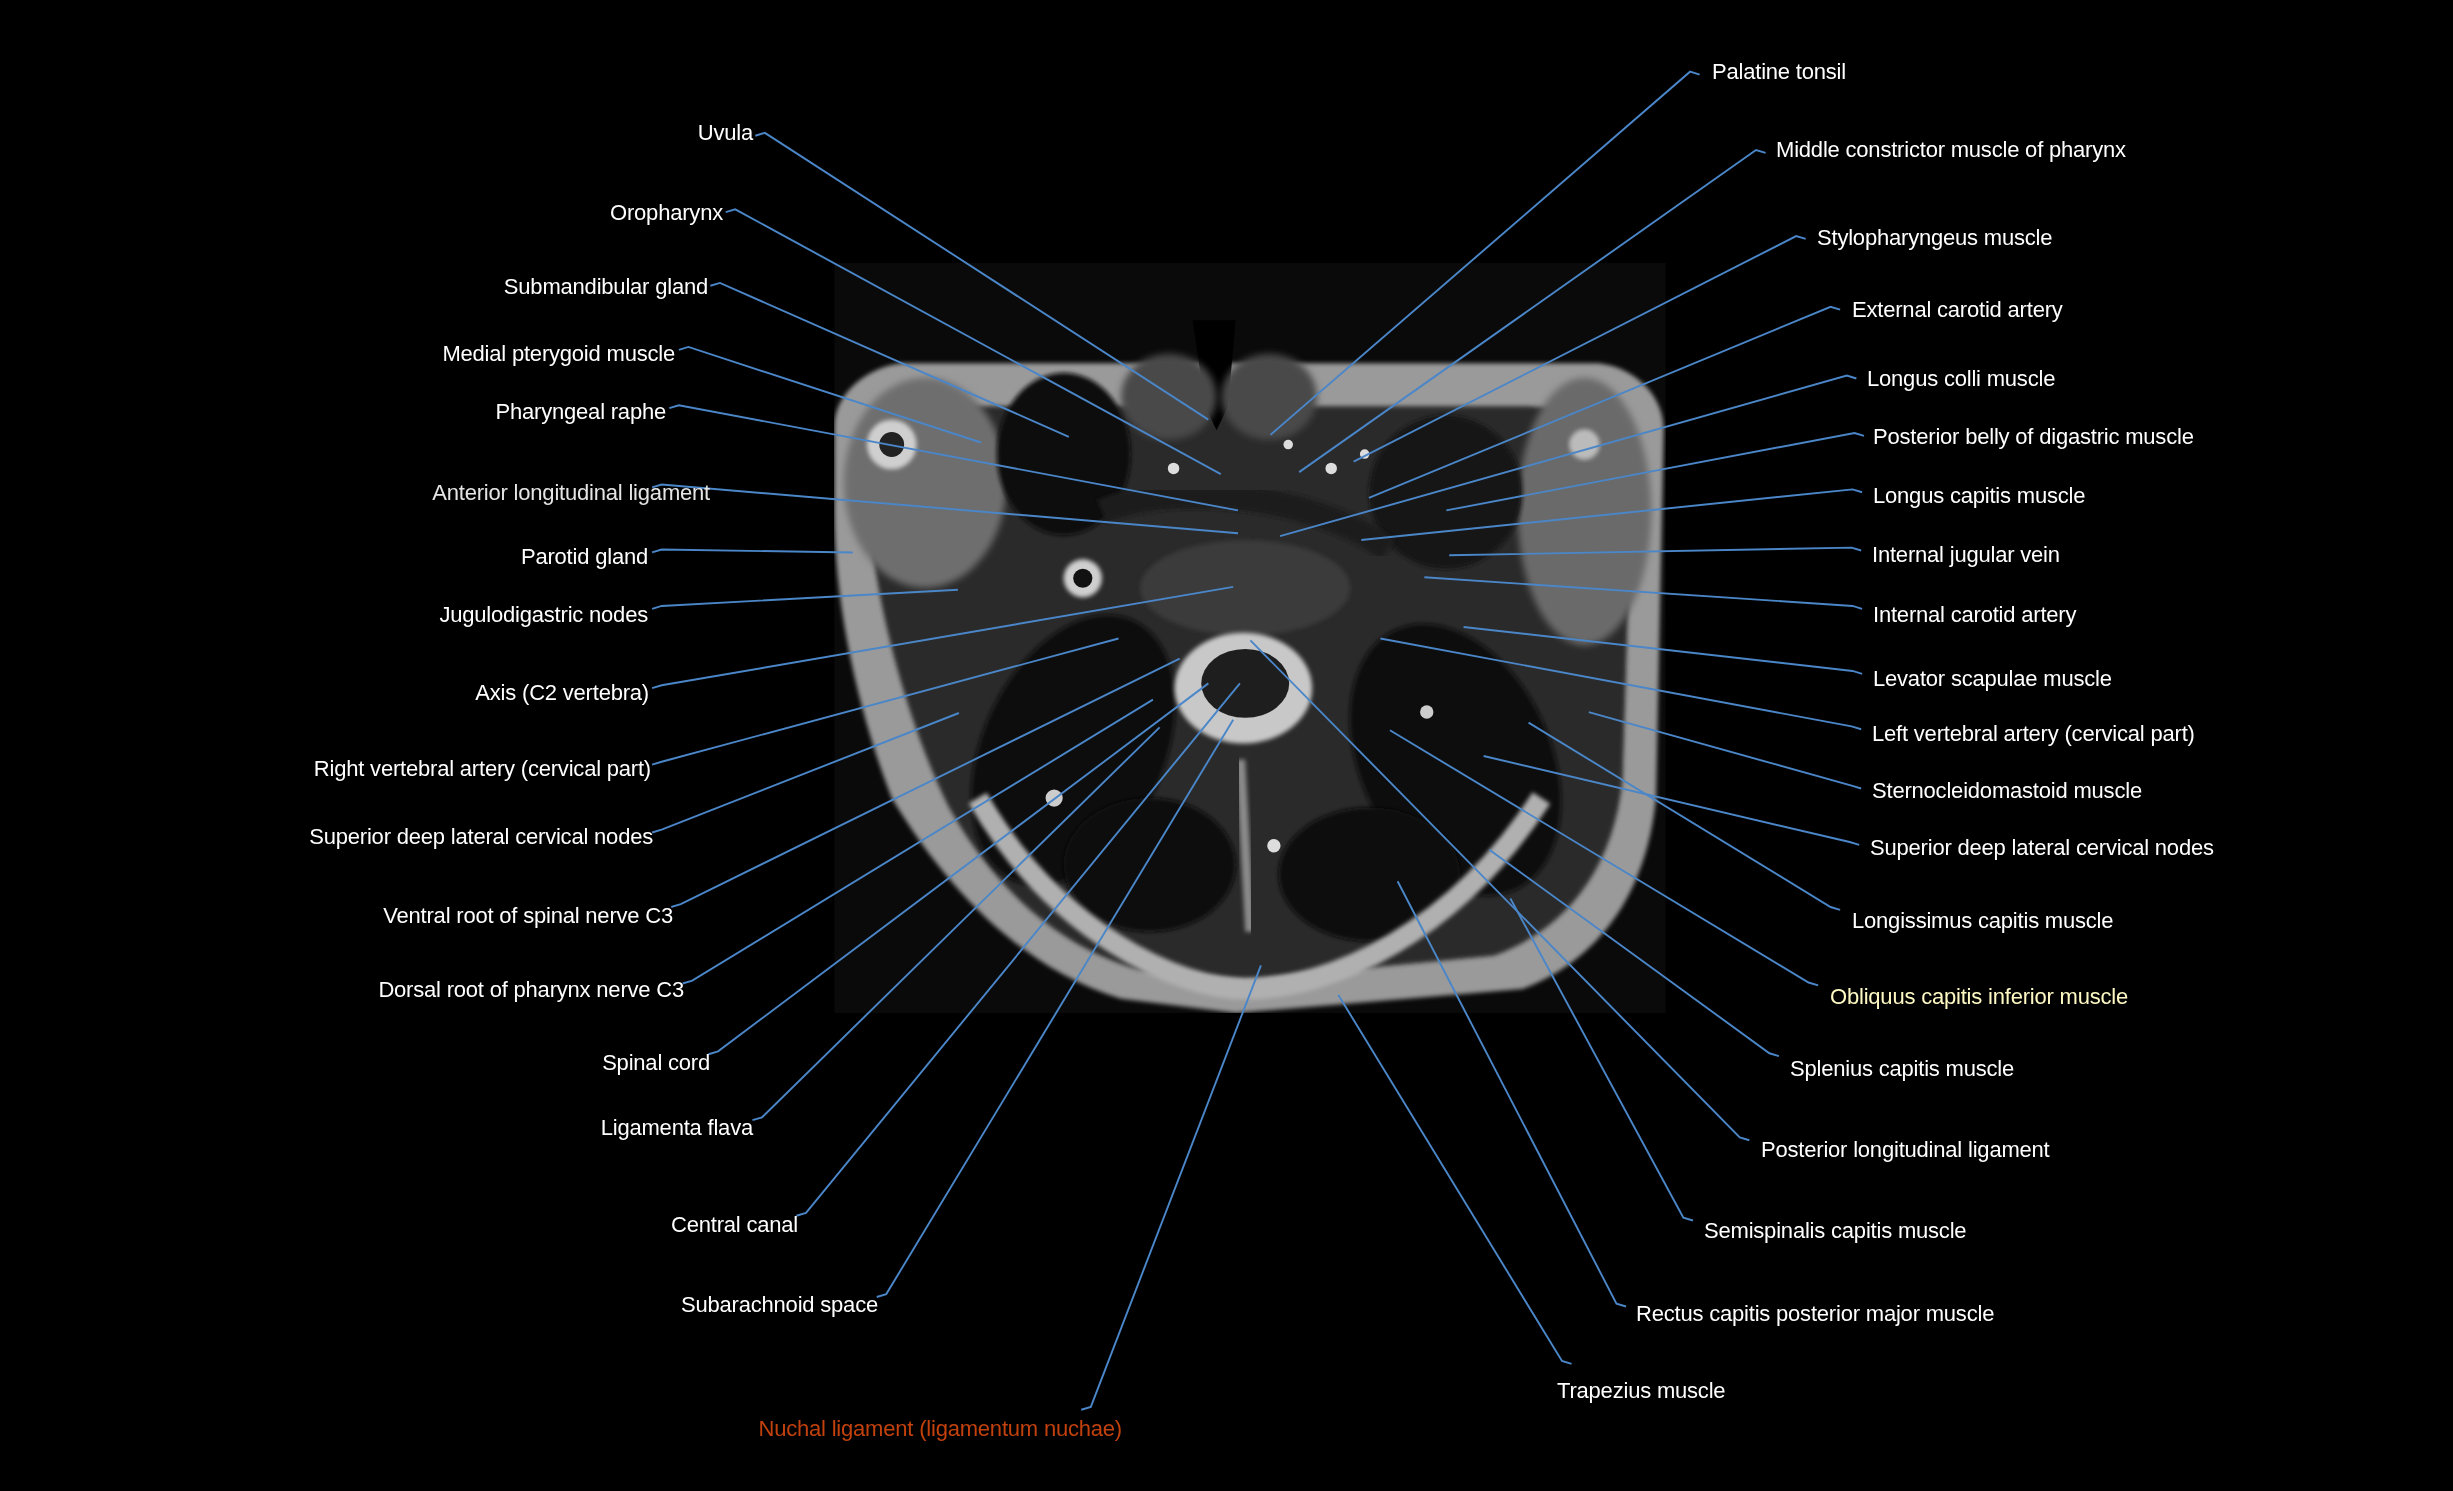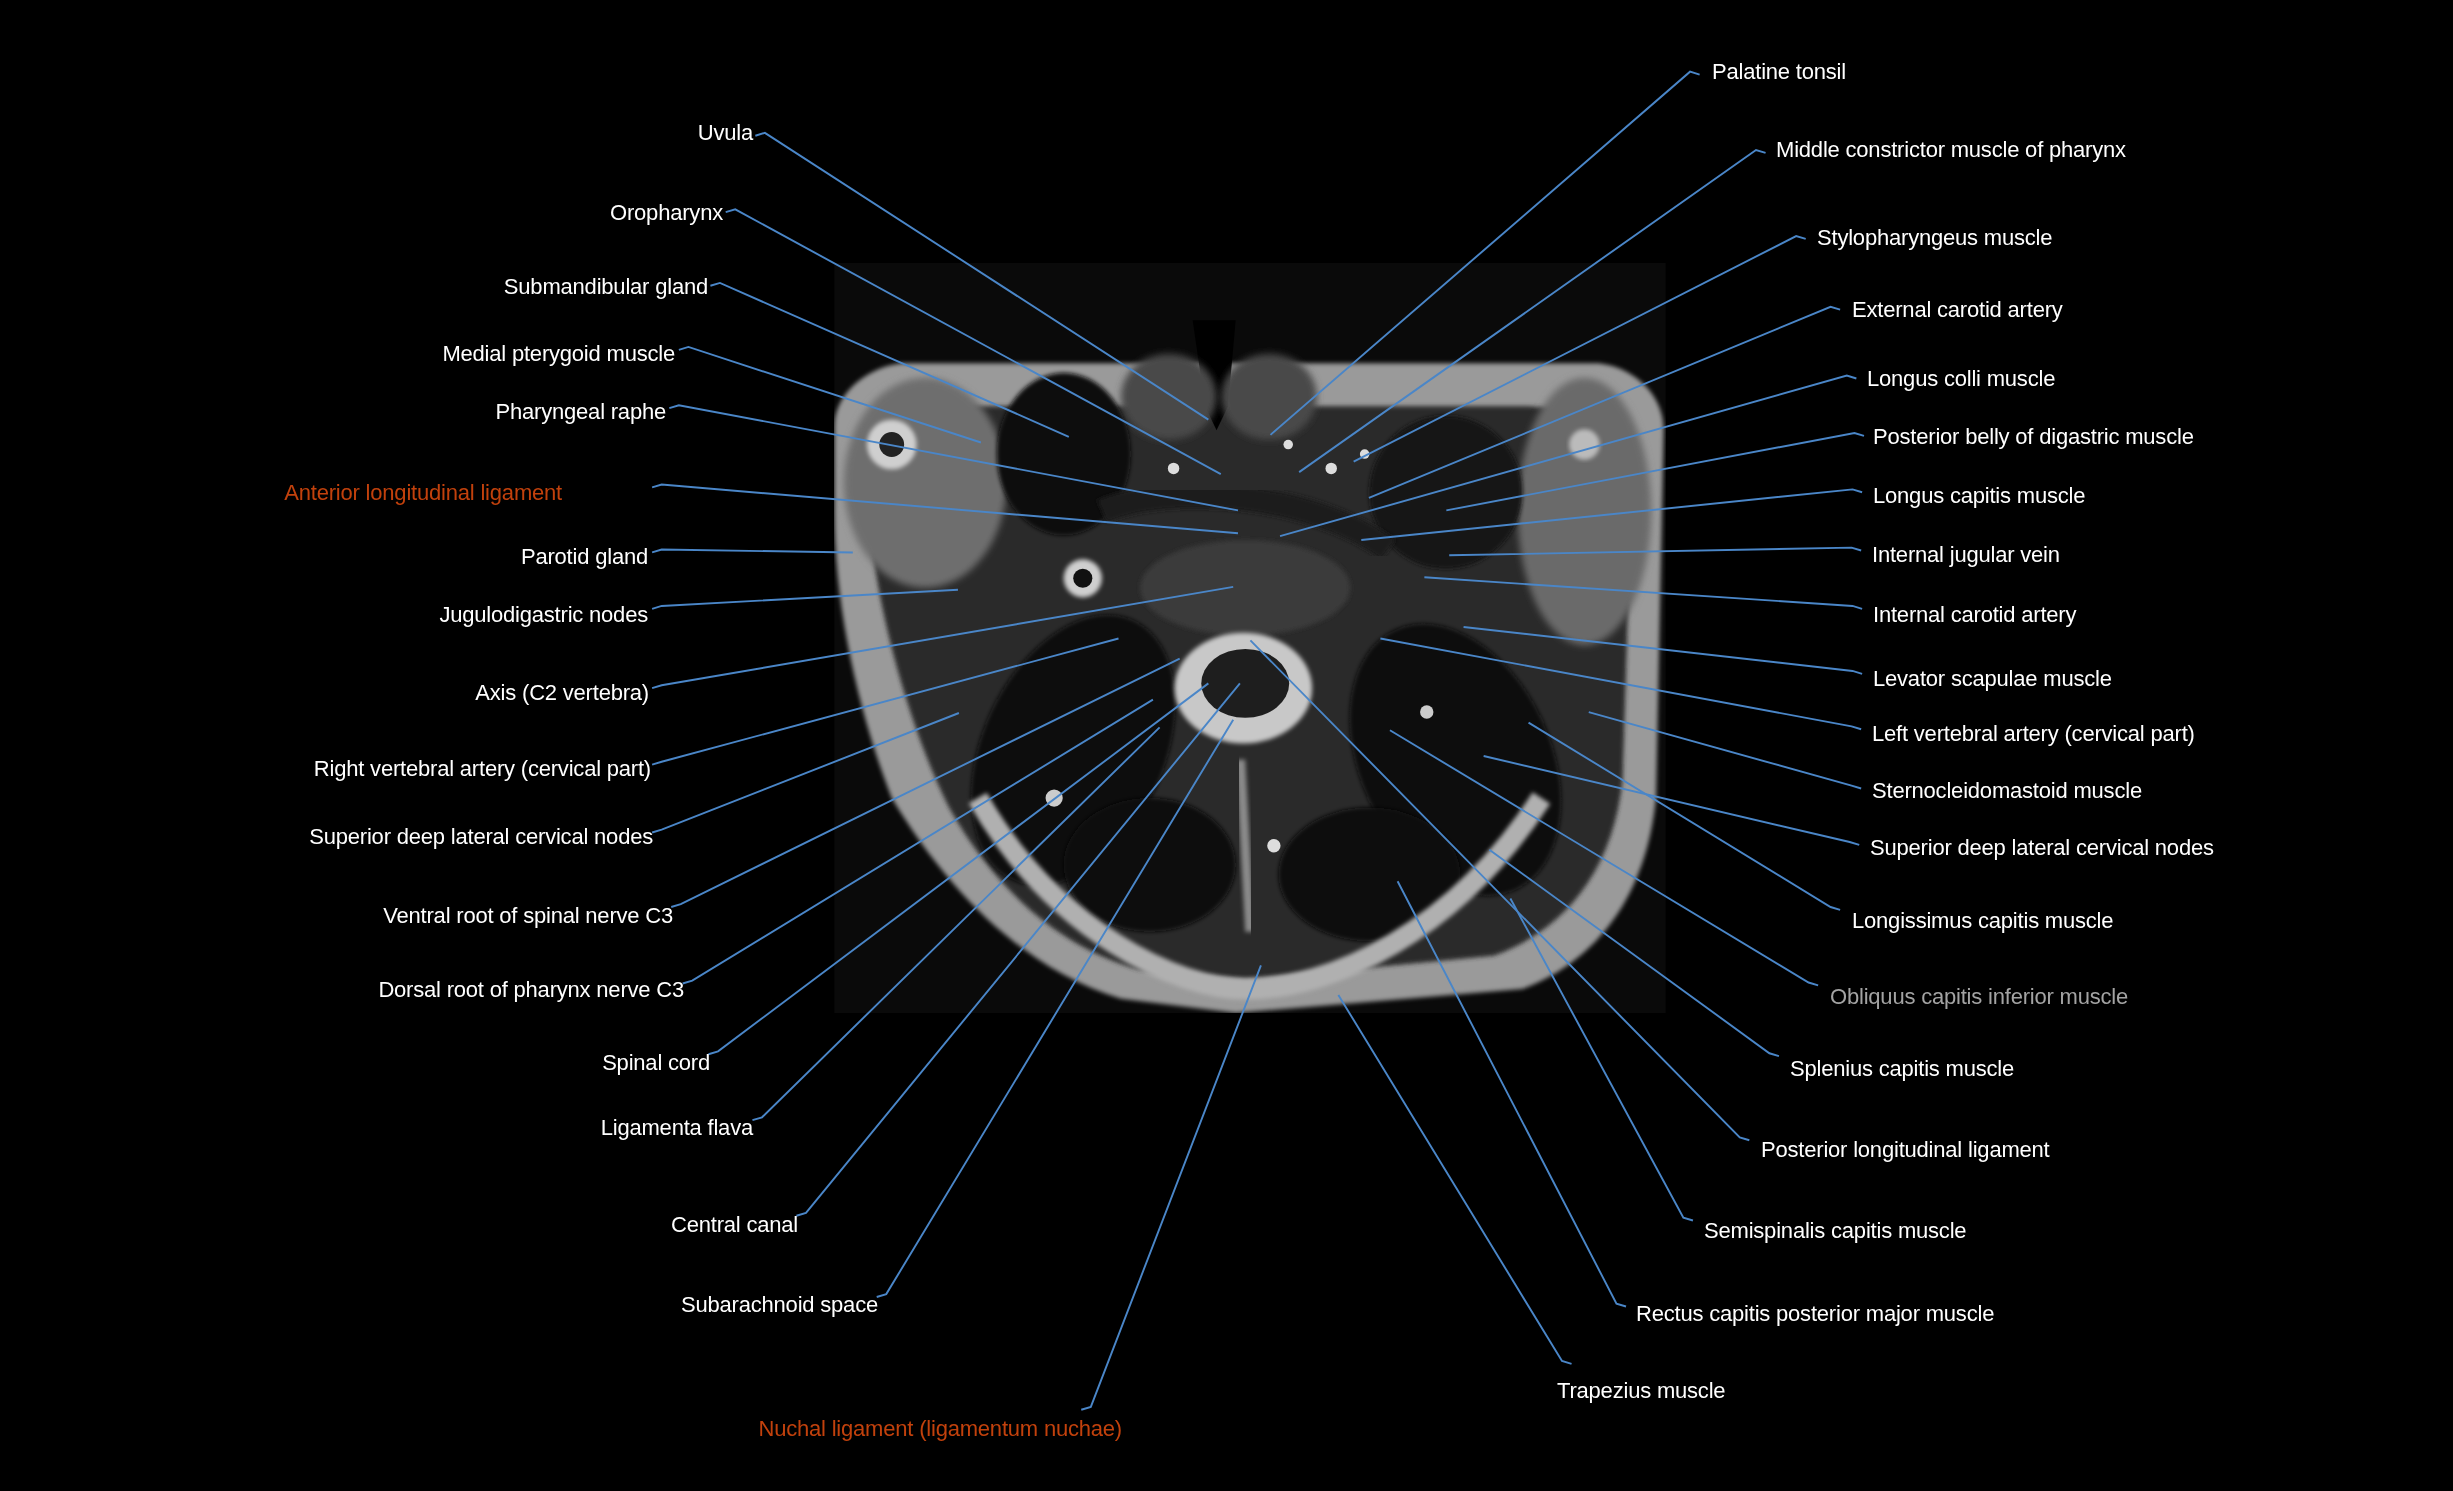--- a/index.html
+++ b/index.html
@@ -117,21 +117,21 @@
       <polyline points="1701,1367 1691,1364 1462,922" fill="none" stroke="#4a86c8" stroke-width="2"></polyline>
       <polyline points="1644,1427 1634,1424 1400,1041" fill="none" stroke="#4a86c8" stroke-width="2"></polyline>
     </svg>
 
   <div id="labels-left">
       <div class="label left" style="top: 133px; color: rgb(255, 255, 255); right: 1701px;">Uvula</div>
       <div class="label left" style="top: 213px; color: rgb(255, 255, 255); right: 1731px;">Oropharynx</div>
       <div class="label left" style="top: 287px; color: rgb(255, 255, 255); right: 1746px;">Submandibular gland</div>
       <div class="label left" style="top: 354px; color: rgb(255, 255, 255); right: 1779px;">Medial pterygoid muscle</div>
       <div class="label left" style="top: 412px; color: rgb(255, 255, 255); right: 1788px;">Pharyngeal raphe</div>
-      <div class="label left" style="top: 493px; color: #c2410c; right: 1892px;">Anterior longitudinal ligament</div>
+      <div class="label left" style="top: 493px; color: #e5e5e5; right: 1744px;">Anterior longitudinal ligament</div>
       <div class="label left" style="top: 557px; color: rgb(255, 255, 255); right: 1806px;">Parotid gland</div>
       <div class="label left" style="top: 615px; color: rgb(255, 255, 255); right: 1806px;">Jugulodigastric nodes</div>
       <div class="label left" style="top: 693px; color: rgb(255, 255, 255); right: 1805px;">Axis (C2 vertebra)</div>
       <div class="label left" style="top: 769px; color: rgb(255, 255, 255); right: 1803px;">Right vertebral artery (cervical part)</div>
       <div class="label left" style="top: 837px; color: rgb(255, 255, 255); right: 1801px;">Superior deep lateral cervical nodes</div>
       <div class="label left" style="top: 916px; color: rgb(255, 255, 255); right: 1781px;">Ventral root of spinal nerve C3</div>
       <div class="label left" style="top: 990px; color: rgb(255, 255, 255); right: 1770px;">Dorsal root of pharynx nerve C3</div>
       <div class="label left" style="top: 1063px; color: rgb(255, 255, 255); right: 1744px;">Spinal cord</div>
       <div class="label left" style="top: 1128px; color: rgb(255, 255, 255); right: 1701px;">Ligamenta flava</div>
       <div class="label left" style="top: 1225px; color: rgb(255, 255, 255); right: 1656px;">Central canal</div>
@@ -146,21 +146,21 @@
       <div class="label right" style="top: 379px; color: rgb(255, 255, 255); left: 1867px;">Longus colli muscle</div>
       <div class="label right" style="top: 437px; color: rgb(255, 255, 255); left: 1873px;">Posterior belly of digastric muscle</div>
       <div class="label right" style="top: 496px; color: rgb(255, 255, 255); left: 1873px;">Longus capitis muscle</div>
       <div class="label right" style="top: 555px; color: rgb(255, 255, 255); left: 1872px;">Internal jugular vein</div>
       <div class="label right" style="top: 615px; color: rgb(255, 255, 255); left: 1873px;">Internal carotid artery</div>
       <div class="label right" style="top: 679px; color: rgb(255, 255, 255); left: 1873px;">Levator scapulae muscle</div>
       <div class="label right" style="top: 734px; color: rgb(255, 255, 255); left: 1872px; text-align: center;">Left vertebral artery (cervical part)</div>
       <div class="label right" style="top: 791px; color: rgb(255, 255, 255); left: 1872px;">Sternocleidomastoid muscle</div>
       <div class="label right" style="top: 848px; color: rgb(255, 255, 255); left: 1870px;">Superior deep lateral cervical nodes</div>
       <div class="label right" style="top: 921px; color: rgb(255, 255, 255); left: 1852px;">Longissimus capitis muscle</div>
-      <div class="label right" style="top: 997px; color: #a3a3a3; left: 1830px;">Obliquus capitis inferior muscle</div>
+      <div class="label right" style="top: 997px; color: #fef9c3; left: 1830px;">Obliquus capitis inferior muscle</div>
       <div class="label right" style="top: 1069px; color: rgb(255, 255, 255); left: 1790px;">Splenius capitis muscle</div>
       <div class="label right" style="top: 1150px; color: rgb(255, 255, 255); left: 1761px;">Posterior longitudinal ligament</div>
       <div class="label right" style="top: 1231px; color: rgb(255, 255, 255); left: 1704px;">Semispinalis capitis muscle</div>
       <div class="label right" style="top: 1314px; color: rgb(255, 255, 255); left: 1636px;">Rectus capitis posterior major muscle</div>
       <div class="label right" style="top: 1391px; color: rgb(255, 255, 255); left: 1557px;">Trapezius muscle</div>
     </div>
 </div>
 
 
 </body></html>

